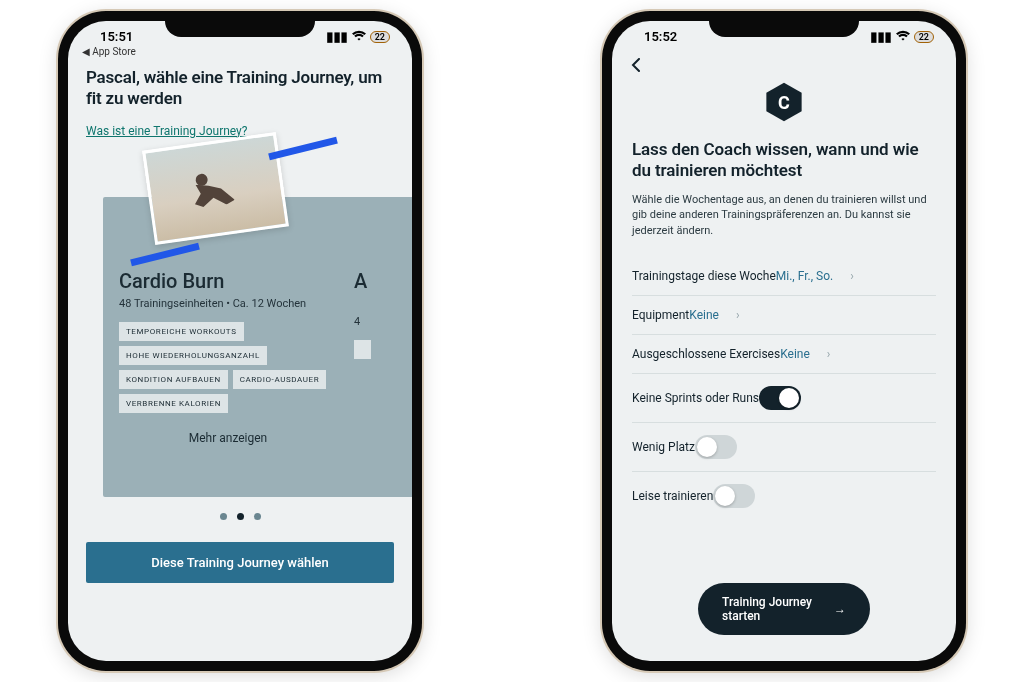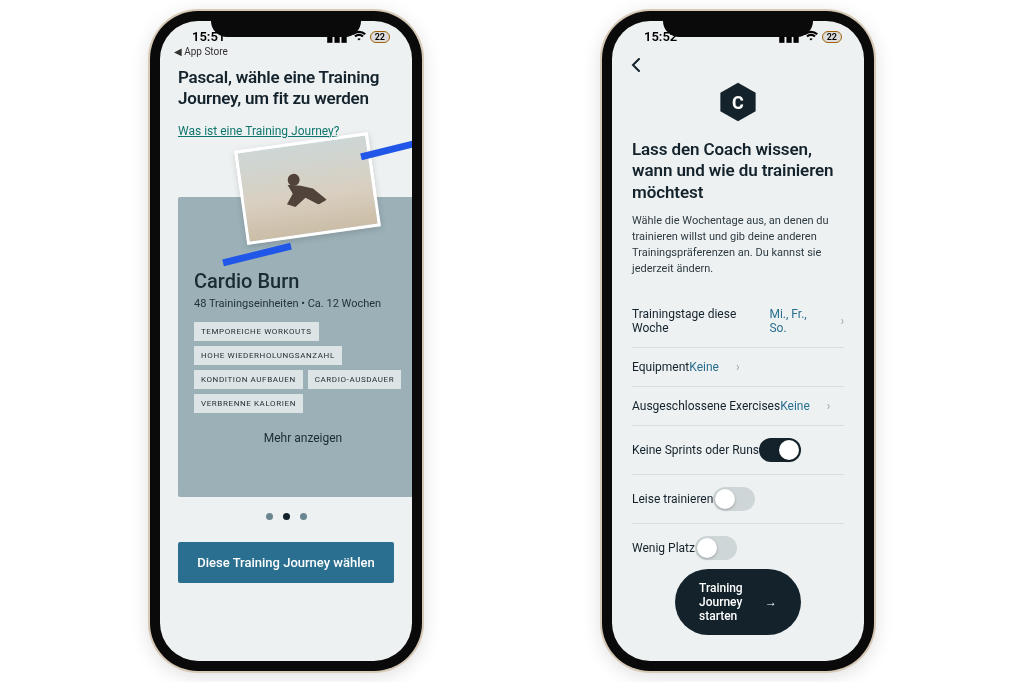--- a/index.html
+++ b/index.html
@@ -7,21 +7,21 @@
     background: #ffffff;
     font-family: -apple-system, BlinkMacSystemFont, "Segoe UI", Roboto, sans-serif;
     width: 1024px;
     height: 682px;
     display: flex;
     justify-content: center;
     align-items: center;
     gap: 180px;
   }
   .phone {
-    width: 272px;
+    width: 364px;
     height: 660px;
     background: #0a0a0a;
     border-radius: 48px;
     padding: 10px;
     box-shadow: 0 0 0 2px #d6c9b6, 0 4px 20px rgba(0,0,0,0.15);
     position: relative;
   }
   .screen {
     width: 100%;
     height: 100%;
@@ -85,21 +85,21 @@
     position: relative;
     height: 340px;
   }
   .journey-card {
     background: #9bb0b7;
     border-radius: 2px;
     padding: 72px 16px 14px;
     width: 250px;
     height: 300px;
     position: absolute;
-    left: 0;
+    left: 17px;
     top: 30px;
   }
   .journey-card.peek {
     left: 256px;
     padding-left: 12px;
   }
   .card-title {
     font-size: 20px;
     font-weight: 500;
     color: #1b2b33;
@@ -337,31 +337,31 @@
             <span class="chev">›</span>
           </span>
       </div>
       <div class="row">
         <span>Keine Sprints oder Runs</span>
         <div class="toggle on">
             <div class="knob"></div>
           </div>
       </div>
       <div class="row">
+        <span>Wenig Platz</span>
+        <div class="toggle off">
+            <div class="knob"></div>
+          </div>
+      </div>
+      <div class="row">
         <span>Leise trainieren</span>
         <div class="toggle off">
             <div class="knob"></div>
           </div>
       </div>
-      <div class="row">
-        <span>Wenig Platz</span>
-        <div class="toggle off">
-            <div class="knob"></div>
-          </div>
-      </div>
     </div>
 
     <div class="cta2">
       <span>Training Journey starten</span>
       <span>→</span>
     </div>
   </div>
 </div>
 
 </body></html>

